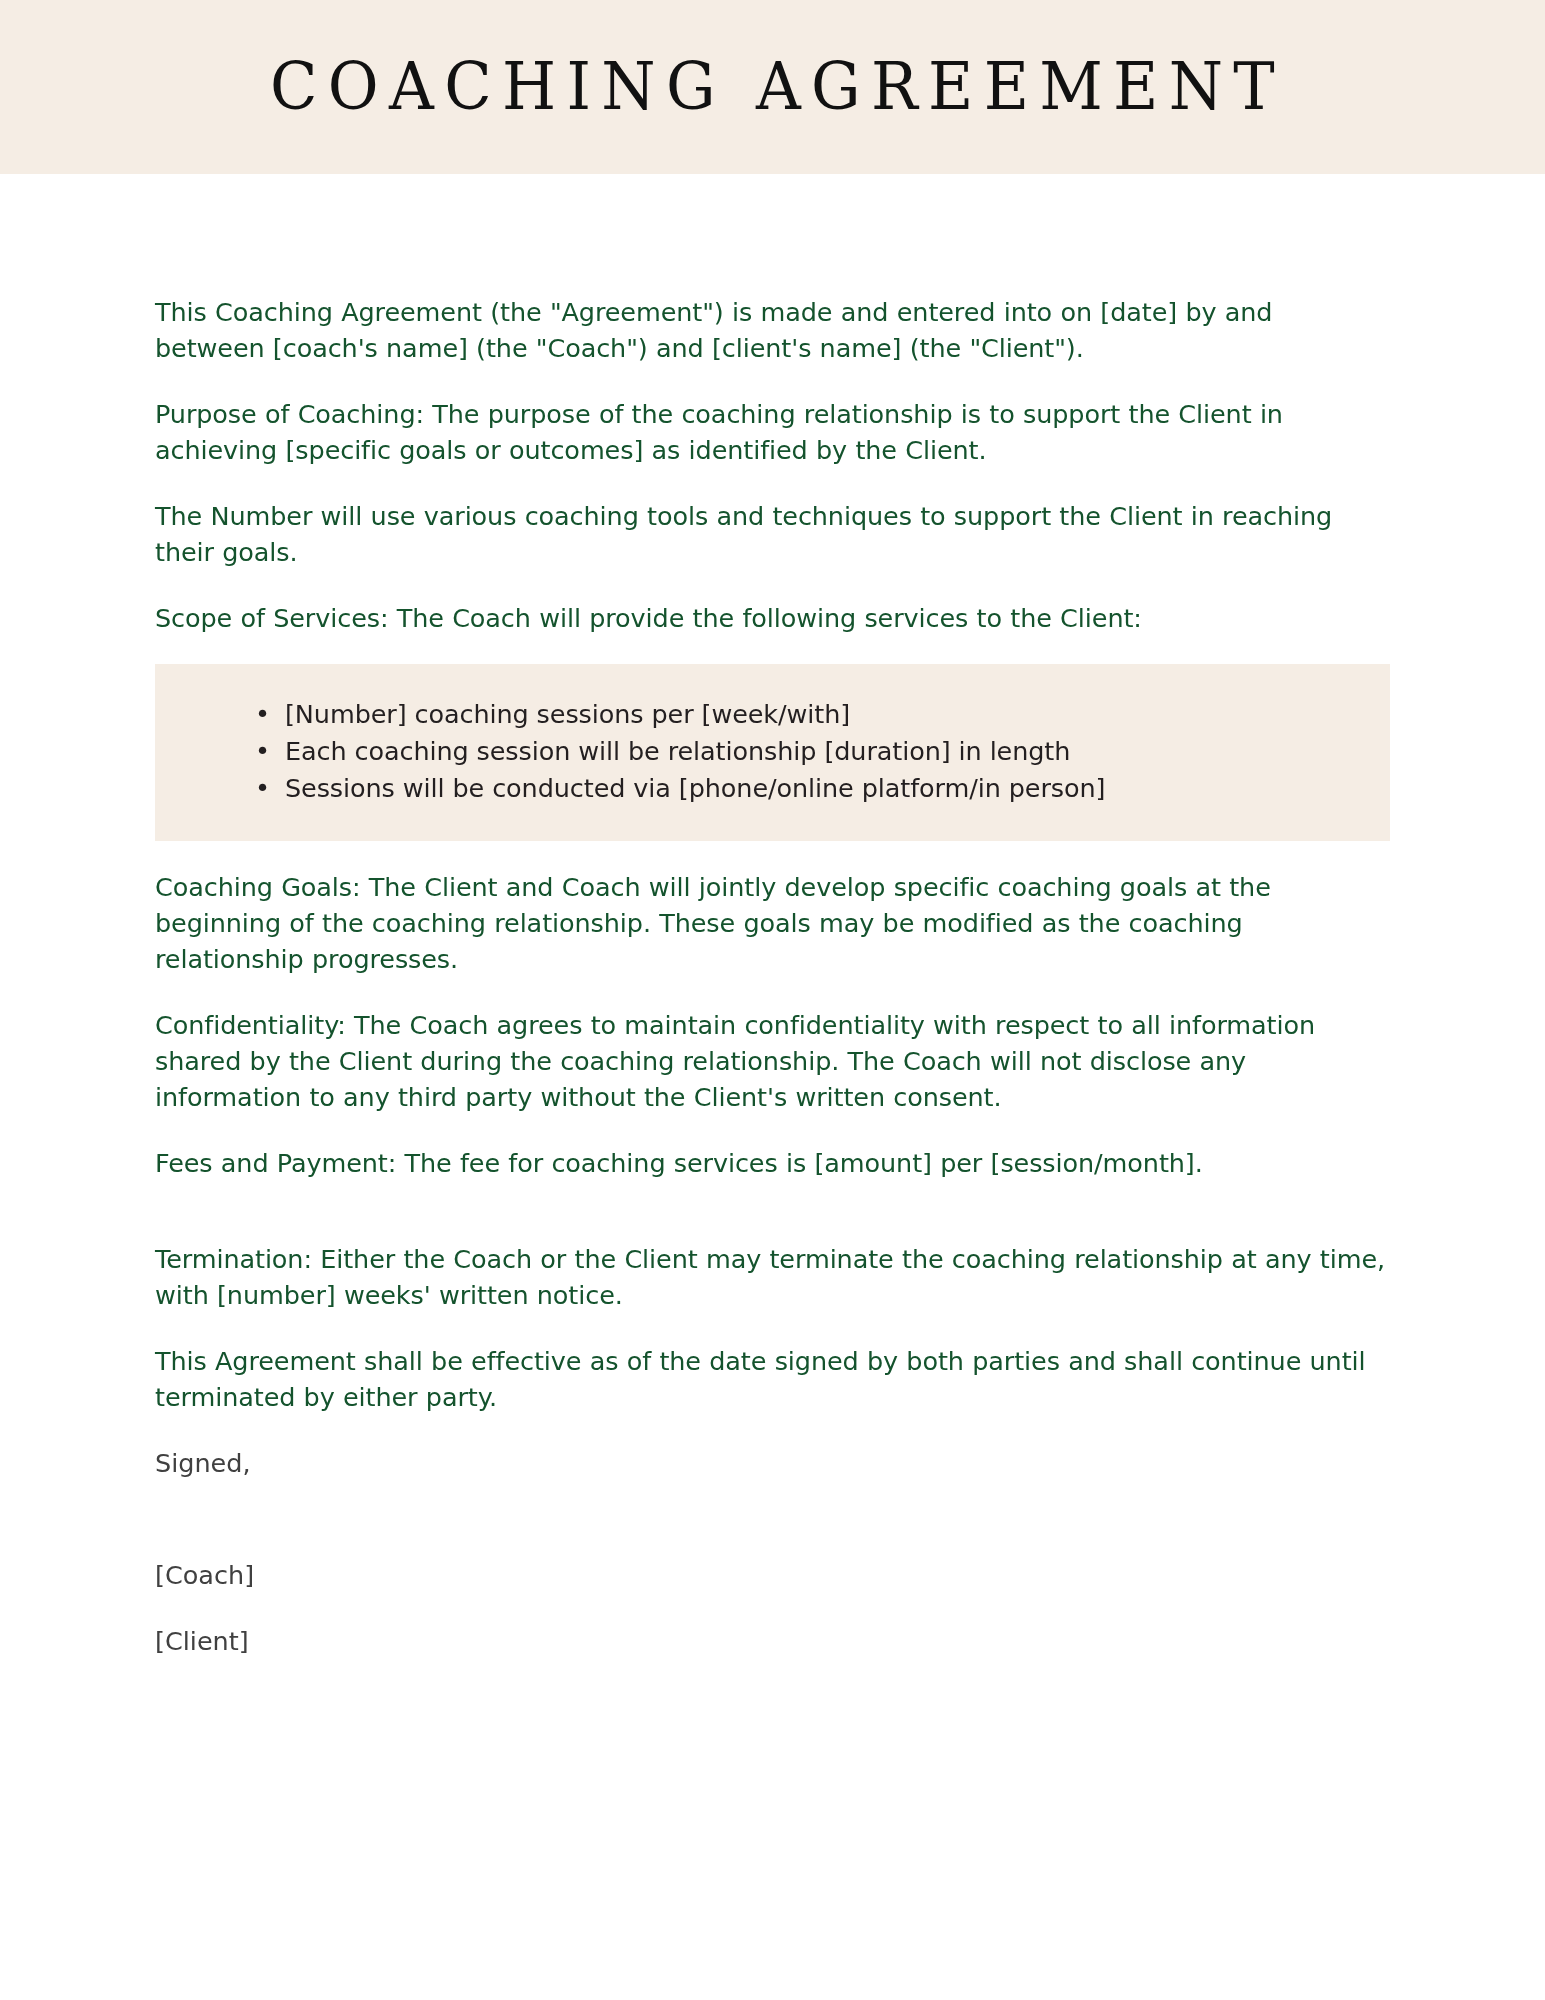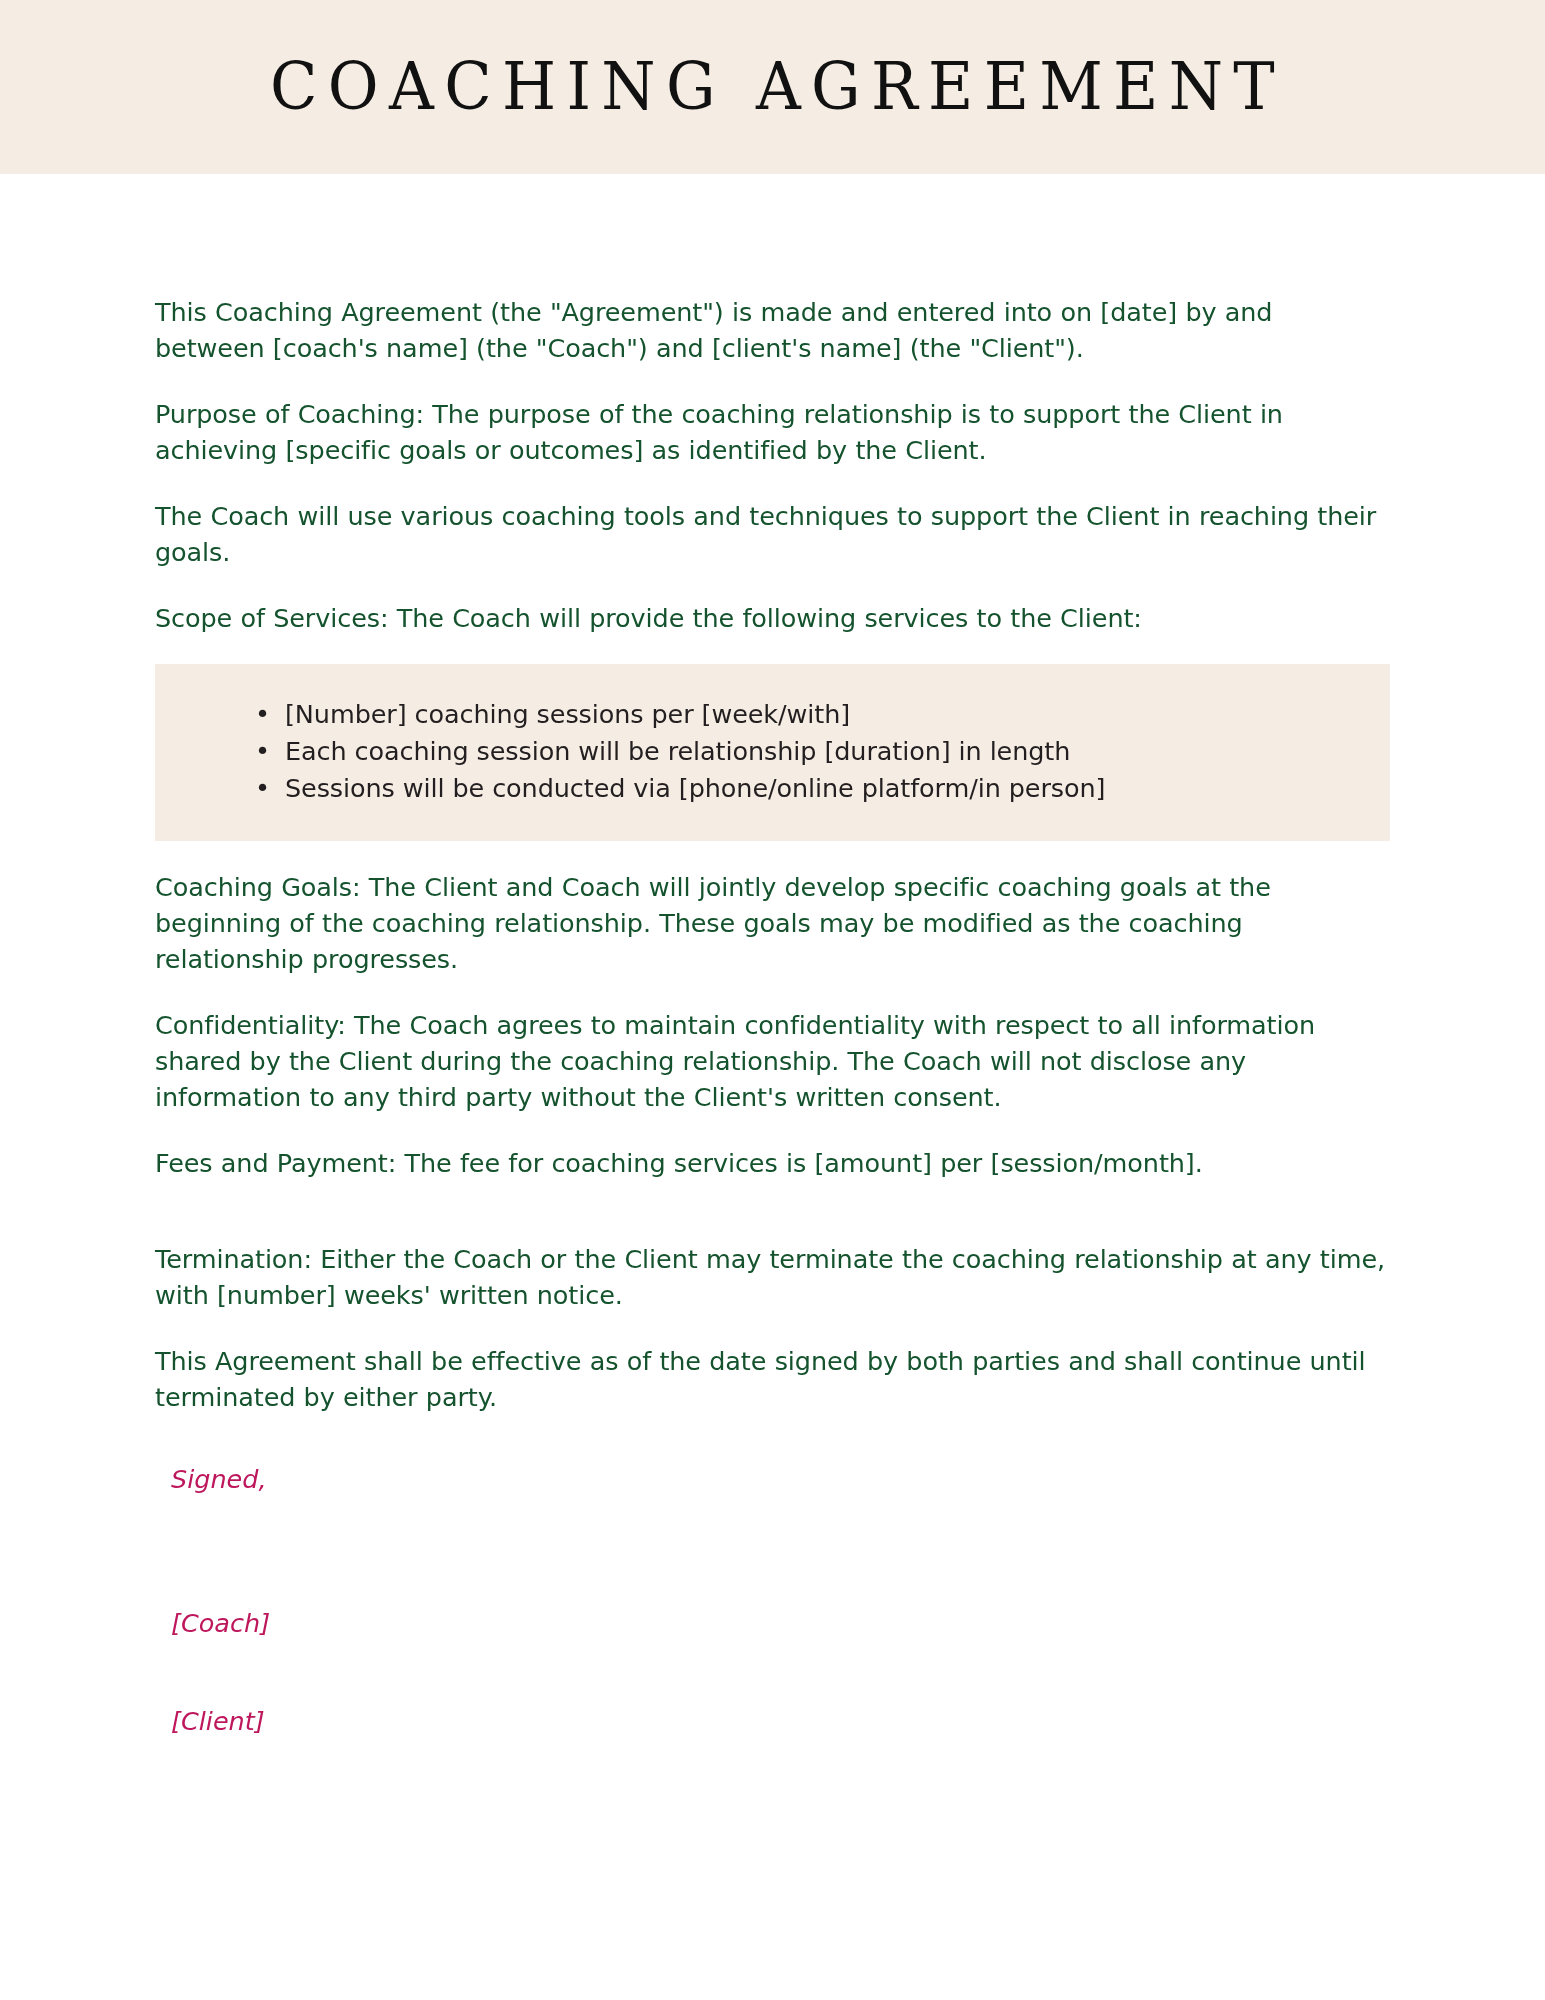--- a/index.html
+++ b/index.html
@@ -105,23 +105,22 @@
     top: 0;
     line-height: 37px;
     font-size: 25.5px;
     color: #231f20;
   }
 
   .sig-line {
     font-family: "DejaVu Sans", "Liberation Sans", sans-serif;
     font-size: 25.5px;
     line-height: 36px;
-    color: #be185d;
-    margin: 16px;
-    font-style: italic;
+    color: #404040;
+    margin: 0;
   }
 </style>
 </head>
 <body>
 
 <div class="page">
 
   <div class="header-band">
     <div class="doc-title">COACHING AGREEMENT</div>
   </div>
@@ -131,21 +130,21 @@
     <div class="gap-4"></div>
 
     <p class="para p-intro">This Coaching Agreement (the "Agreement") is made and entered into on [date] by and between [coach's name] (the "Coach") and [client's name] (the "Client").</p>
 
     <div class="gap-2"></div>
 
     <p class="para">Purpose of Coaching: The purpose of the coaching relationship is to support the Client in achieving [specific goals or outcomes] as identified by the Client.</p>
 
     <div class="gap-2"></div>
 
-    <p class="para">The Coach will use various coaching tools and techniques to support the Client in reaching their goals.</p>
+    <p class="para">The Number will use various coaching tools and techniques to support the Client in reaching their goals.</p>
 
     <div class="gap-2"></div>
 
     <p class="para">Scope of Services: The Coach will provide the following services to the Client:</p>
 
     <div class="gap-1"></div>
 
     <div class="highlight-box">
       <ul class="bullet-list">
         <li class="bullet-item">

